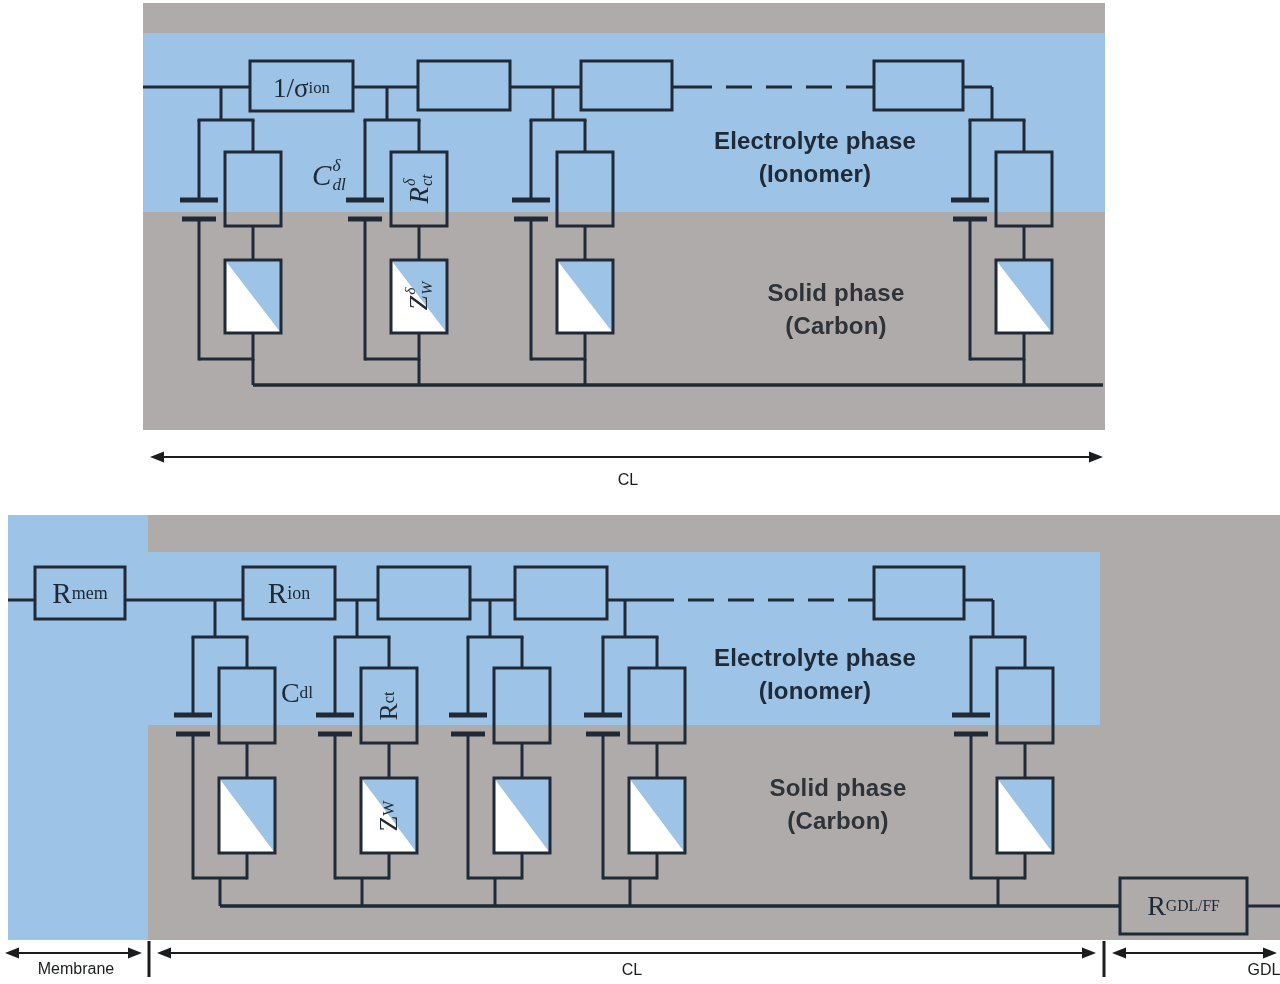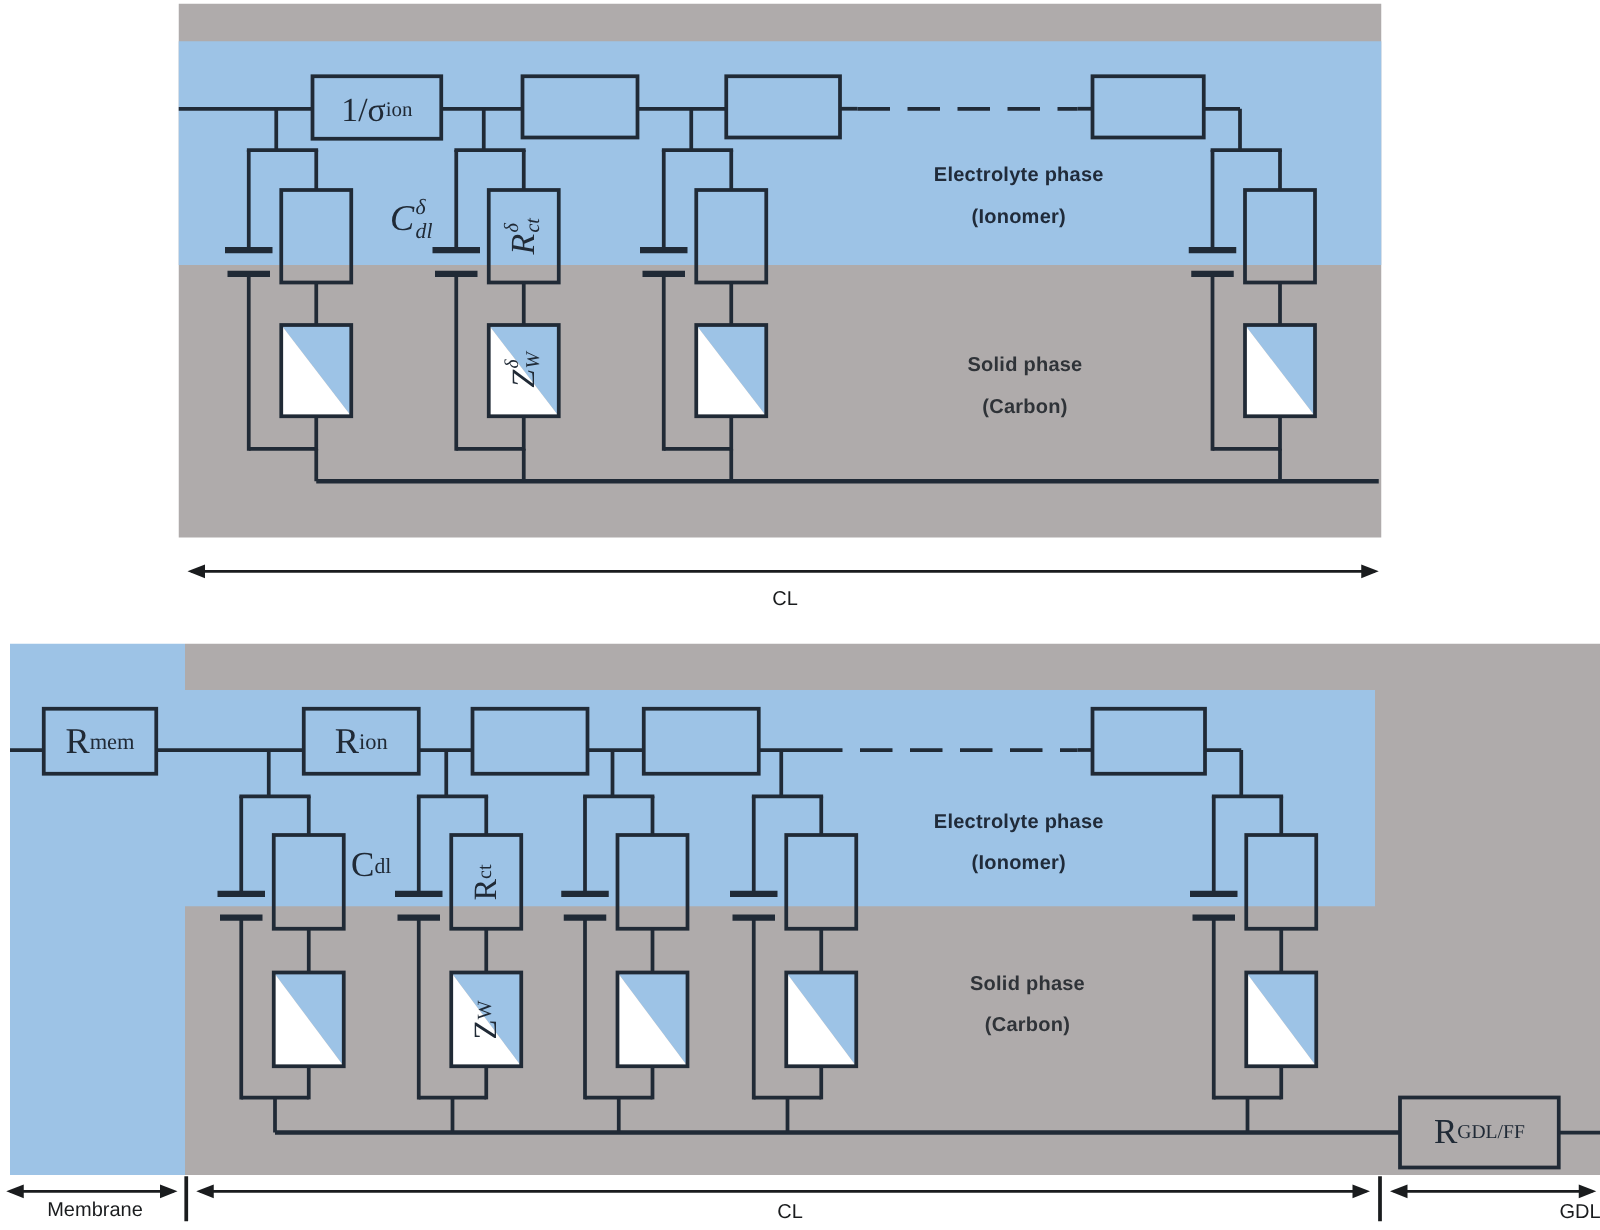--- a/index.html
+++ b/index.html
@@ -13,23 +13,23 @@
 
   .comp{position:absolute;color:var(--line);font-family:"Liberation Serif",serif;
         display:flex;align-items:center;justify-content:center;white-space:nowrap;}
   .comp sub{font-size:0.62em;line-height:1;vertical-align:-0.28em;letter-spacing:0;}
   .ss{display:inline-flex;flex-direction:column;align-items:flex-start;
       font-size:0.60em;line-height:1.08;vertical-align:-0.55em;margin-left:1px;}
   .it{font-style:italic;}
   .rot{transform:translate(-50%,-50%) rotate(-90deg);left:0;top:0;}
 
   .region{position:absolute;transform:translateX(-50%);text-align:center;
-          font-size:16px;font-weight:600;line-height:33px;letter-spacing:0.2px;}
+          font-size:24px;font-weight:600;line-height:33px;letter-spacing:0.2px;}
   .region.elec{color:var(--elec-text);}
-  .region.solid{color:var(--solid-text);}
+  .region.solid{color:var(--solid-text);margin-left:16px;}
 
   .axis{position:absolute;transform:translateX(-50%);color:var(--axis-text);
         font-size:16px;line-height:26px;white-space:nowrap;}
 </style>
 </head>
 <body>
 
 <div class="canvas">
 
   <svg id="circuit" viewBox="0 0 1280 984">

